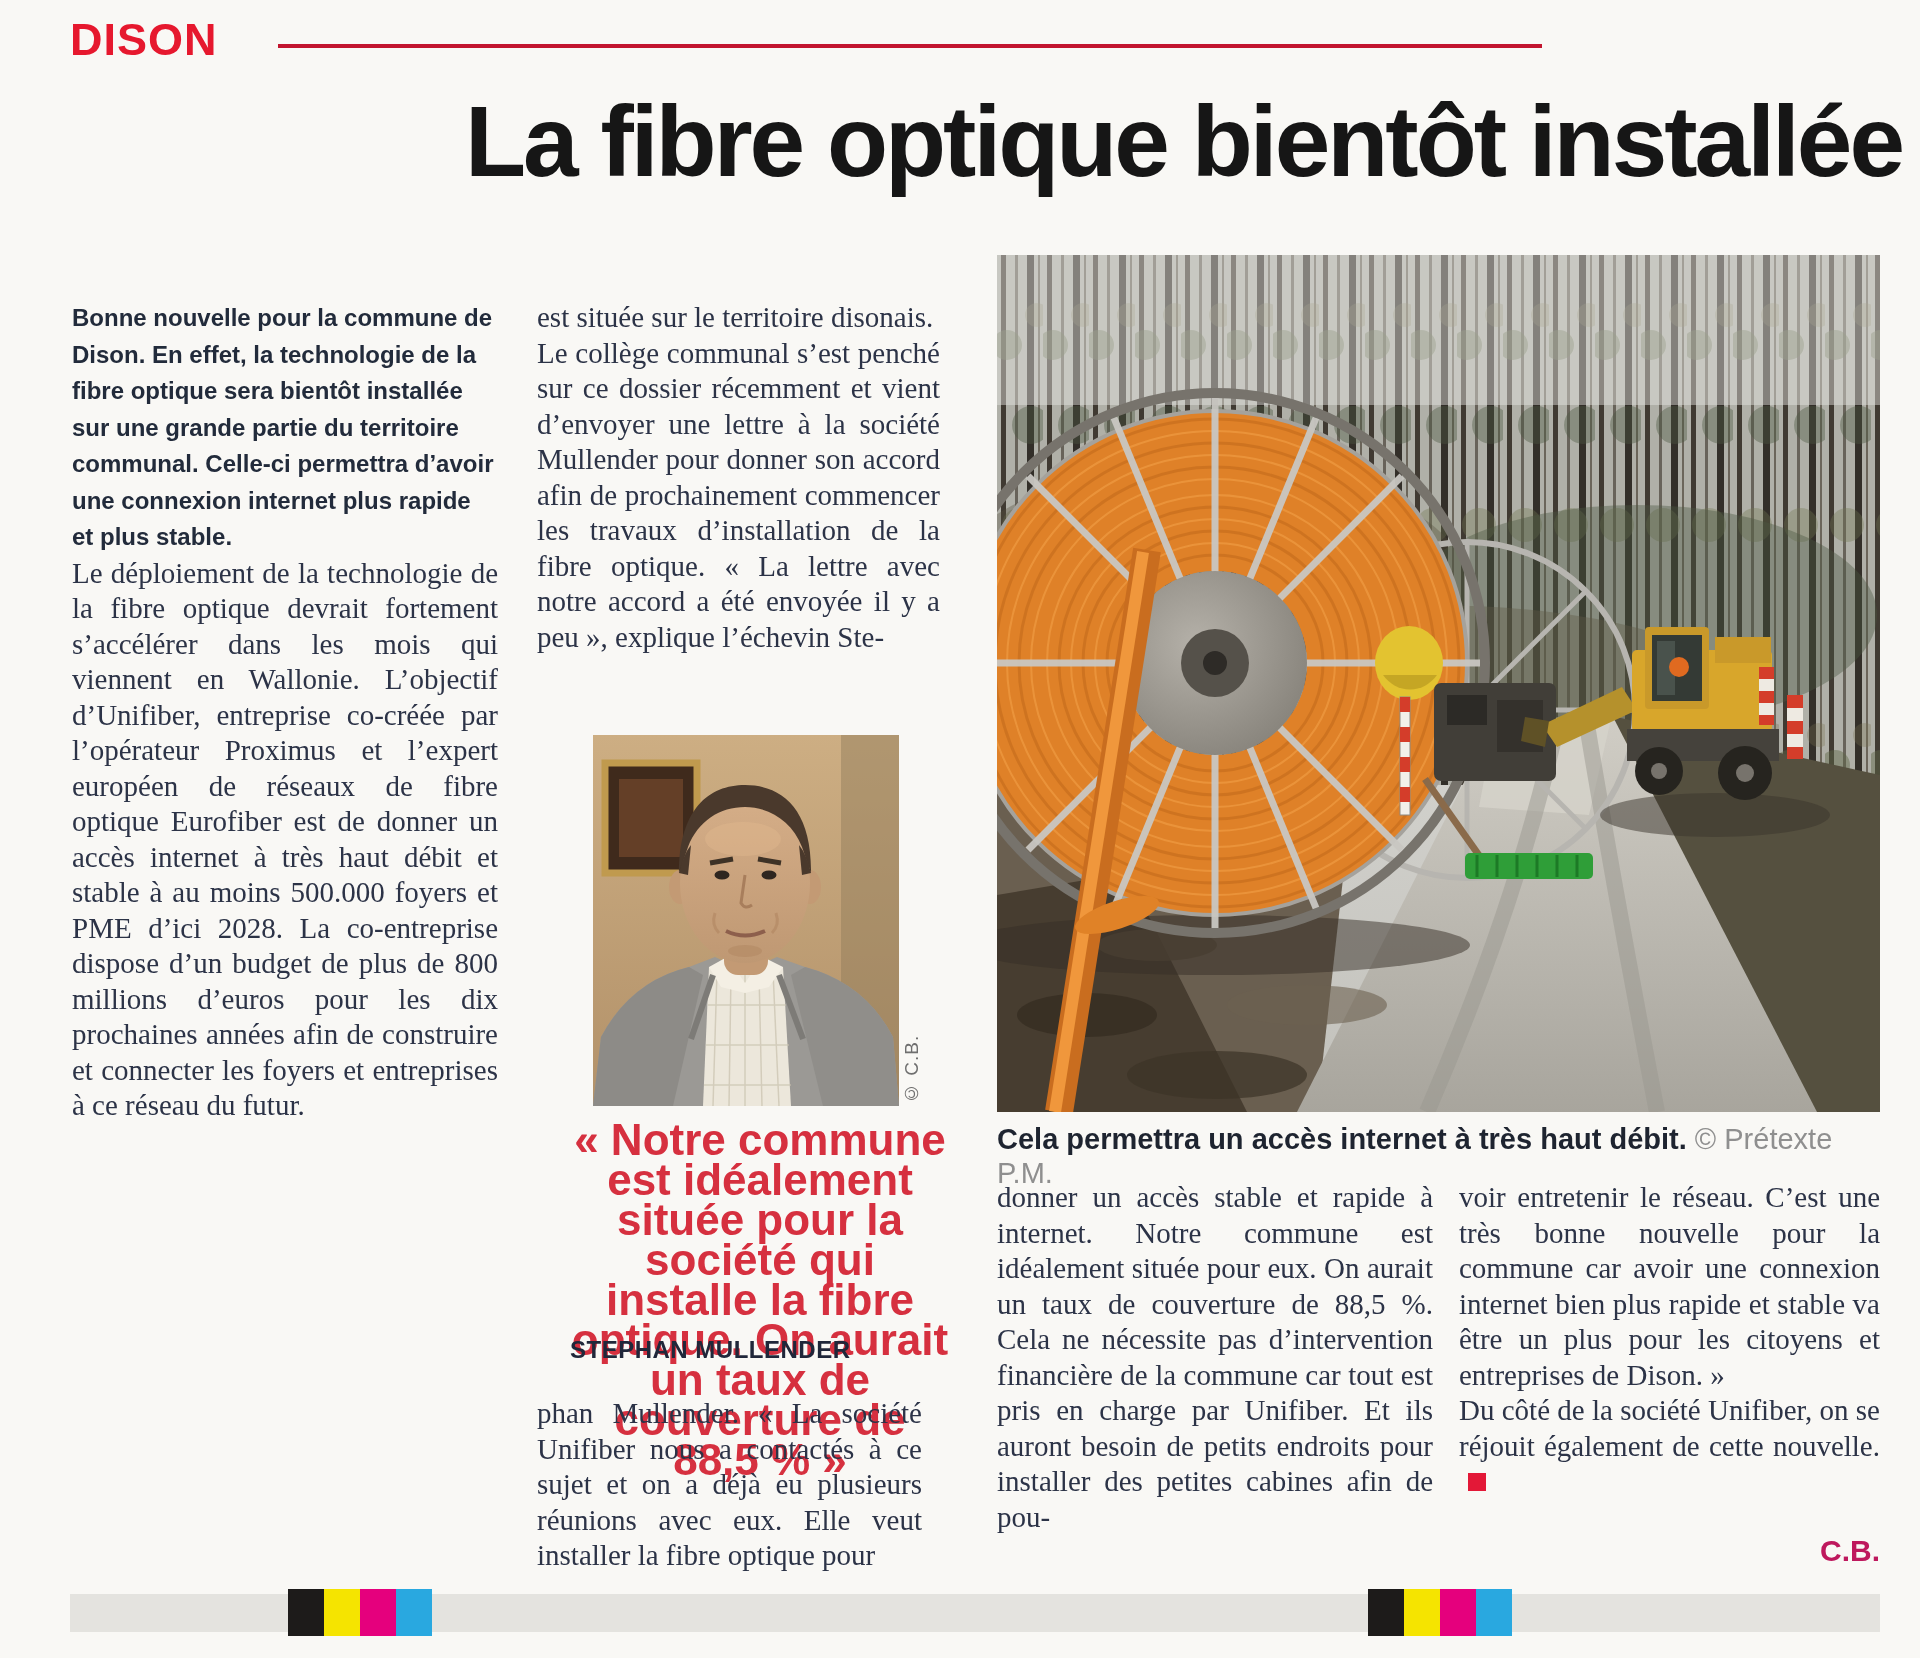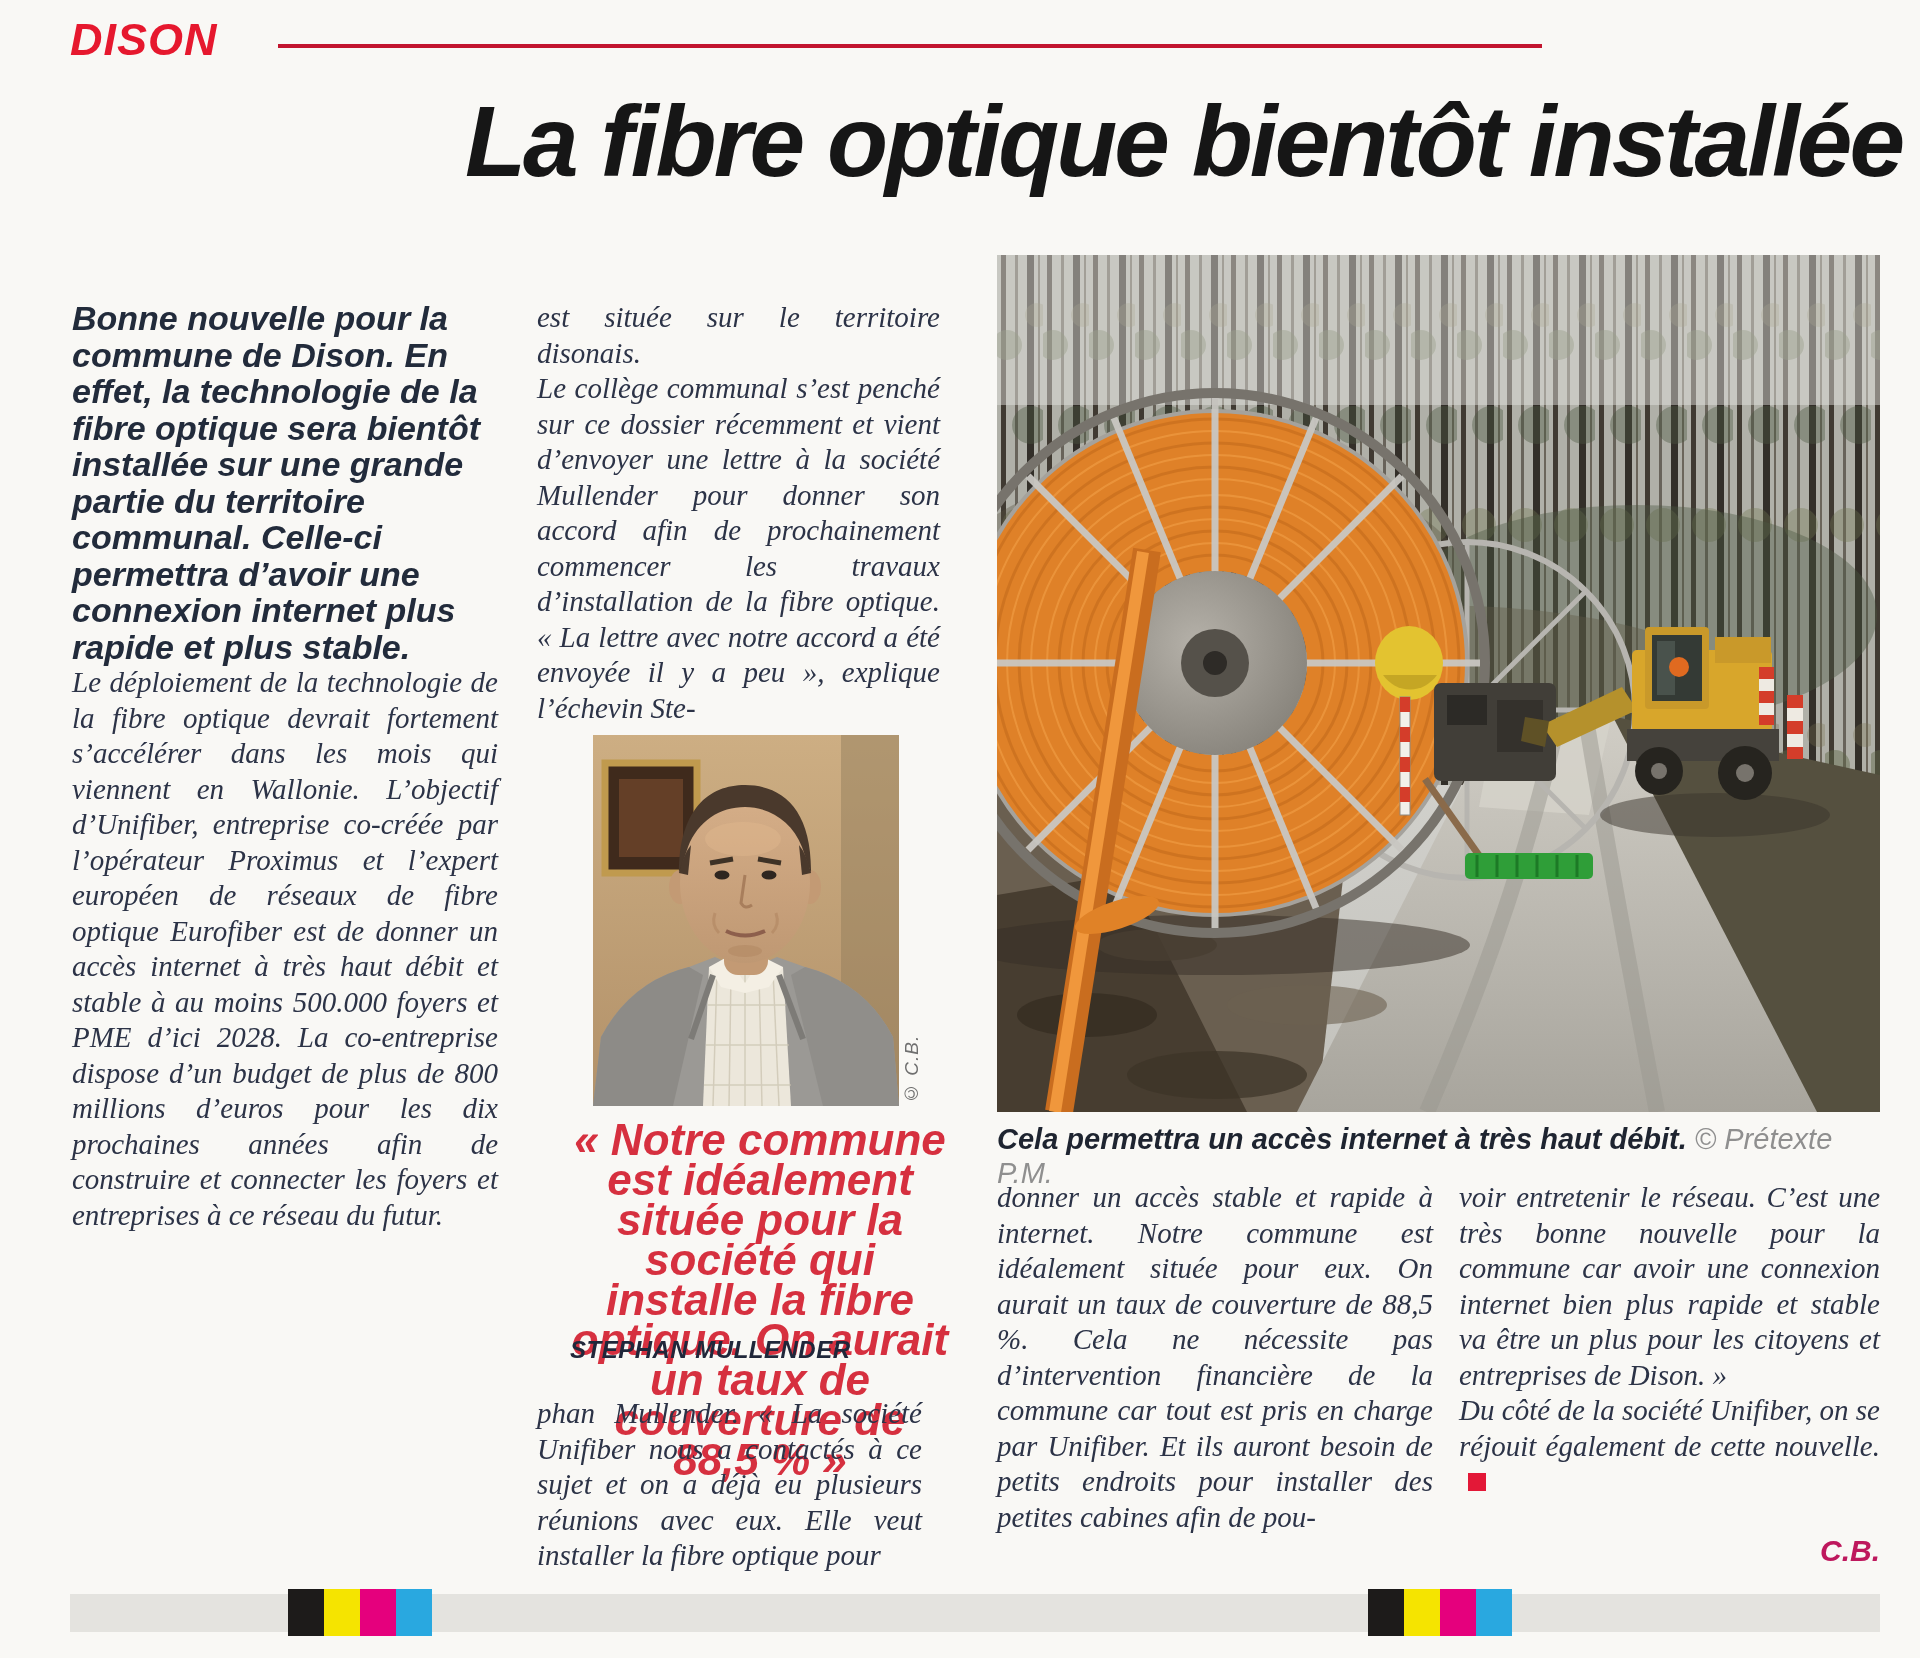--- a/index.html
+++ b/index.html
@@ -1,21 +1,21 @@
 <!DOCTYPE html>
 <html><head>
 <meta charset="utf-8">
 <style>
   html,body{margin:0;padding:0;}
   body{
     width:1920px;height:1658px;position:relative;overflow:hidden;
     background:#f9f8f5;
     font-family:"Liberation Sans",sans-serif;
   }
-  .abs{position:absolute;font-style:italic;}
+  .abs{position:absolute;}
   
   .kicker{
     left:70px;top:14px;font-size:45px;font-weight:bold;letter-spacing:1px;
     color:#e6182e;font-family:"Liberation Sans",sans-serif;
   }
   .kicker-line{left:278px;top:44px;width:1264px;height:4px;background:#c2152f;}
   
   .headline{
     left:46px;top:84px;width:1856px;font-size:100px;font-weight:bold;
     letter-spacing:-3px;color:#161616;white-space:nowrap;
@@ -24,21 +24,21 @@
   }
   
   .serif{
     font-family:"Liberation Serif",serif;font-size:29px;line-height:35.5px;
     color:#2c3347;text-align:justify;
   }
   .serif p{margin:0;}
   .col1{left:72px;top:300px;width:426px;}
   .intro{
     font-family:"Liberation Sans",sans-serif;font-weight:bold;
-    font-size:34px;line-height:36.5px;color:#222b3b;text-align:left;
+    font-size:24px;line-height:36.5px;color:#222b3b;text-align:left;
     margin:0 0 28px 0;
   }
   .col2top{left:537px;top:300px;width:403px;}
   .col2bottom{left:537px;top:1396px;width:385px;}
   .col3{left:997px;top:1180px;width:436px;}
   .col4{left:1459px;top:1180px;width:421px;}
   
   .portrait{left:593px;top:735px;width:306px;height:371px;overflow:hidden;background:#c0a076;}
   .portrait-credit{
     left:901px;top:988px;height:116px;width:24px;

